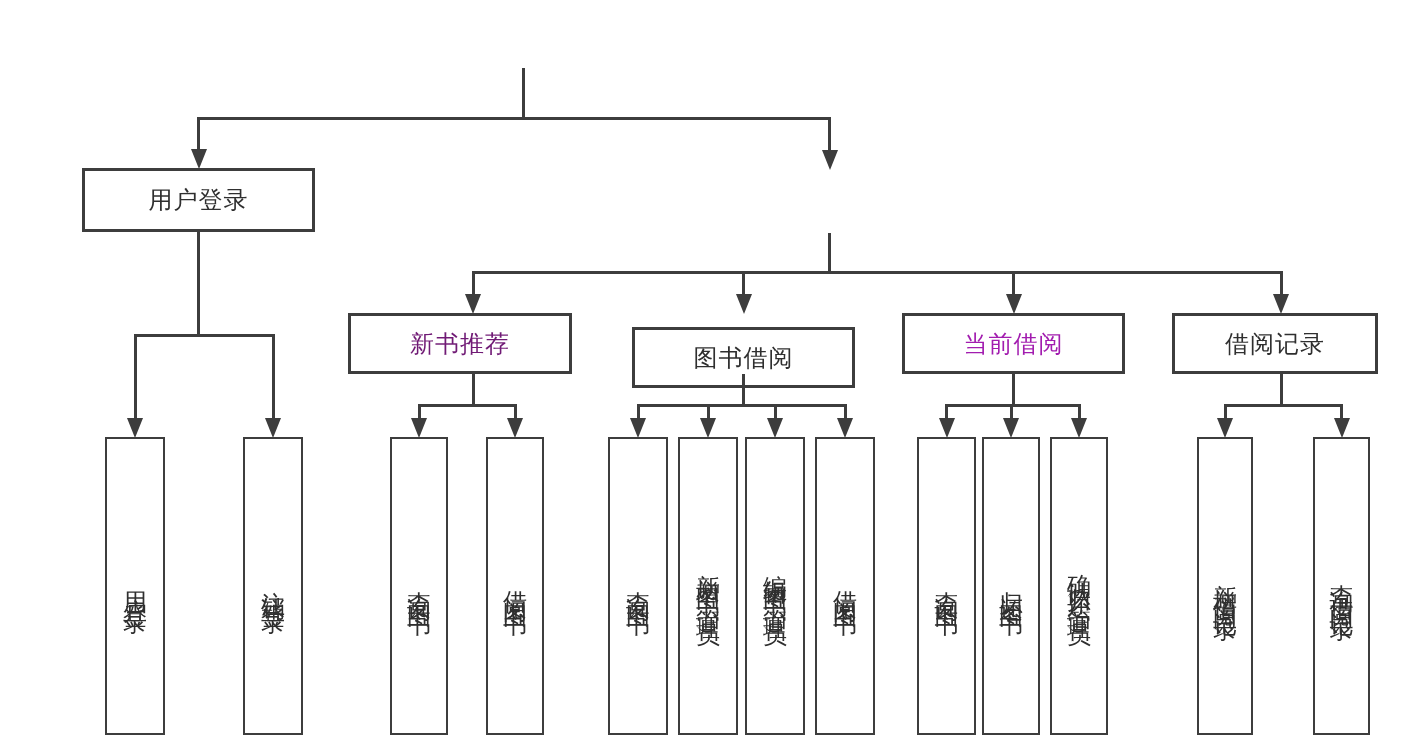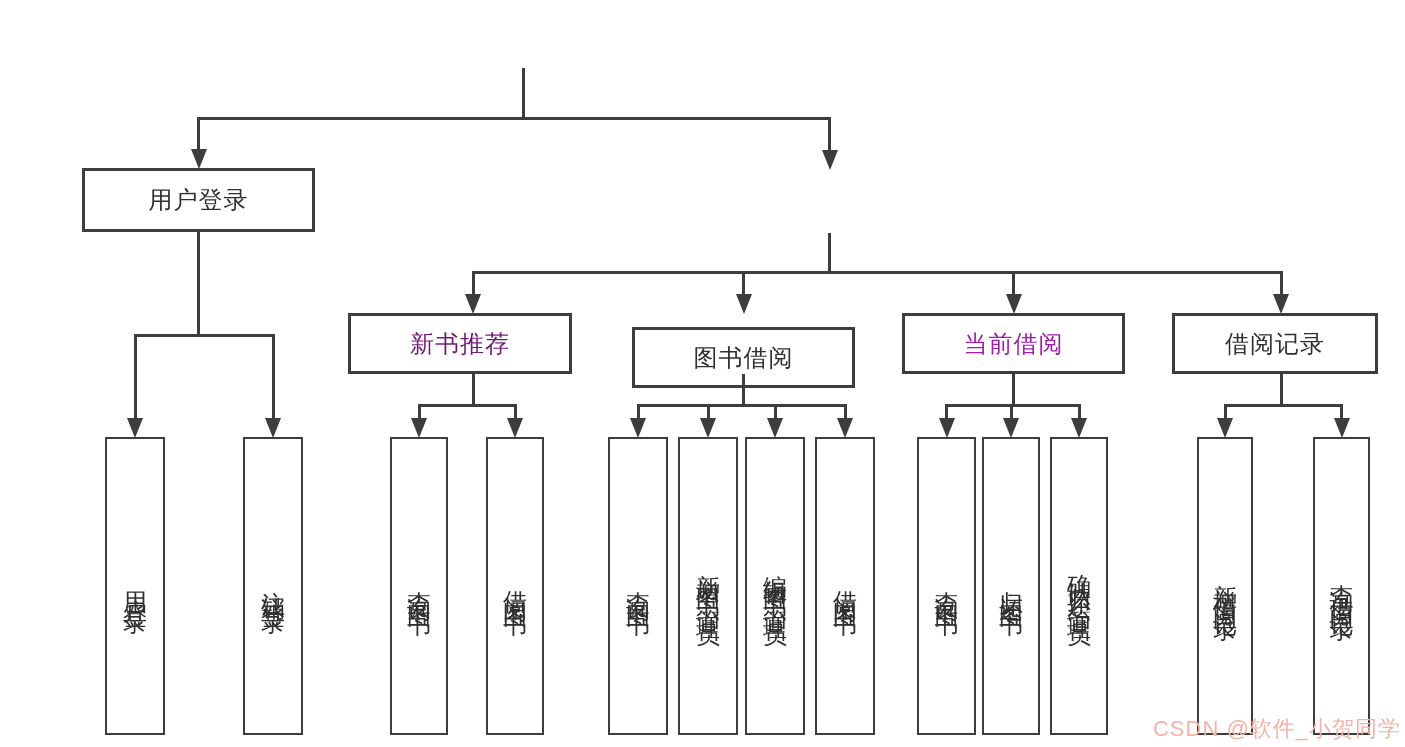--- a/index.html
+++ b/index.html
@@ -46,21 +46,20 @@
     letter-spacing:1px;
     color:#f4b2a8;
     z-index:10;
     white-space:nowrap;
   }
 </style>
 </head>
 <body>
 
 <div id="stage" style="background: rgb(255, 255, 255);">
-  <div class="watermark" style="color: rgb(244, 178, 168);">CSDN @软件_小贺同学</div>
     <div class="node" style="left: 82px; top: 168px; width: 233px; height: 64px; border-color: rgb(61, 61, 61); color: rgb(47, 47, 47);">
       <span>用户登录</span>
     </div>
     <div class="node" style="left: 348px; top: 313px; width: 224px; height: 61px; border-color: rgb(61, 61, 61); color: #701a75;">
       <span>新书推荐</span>
     </div>
     <div class="node" style="left: 632px; top: 313px; width: 223px; height: 61px; border-color: rgb(61, 61, 61); color: rgb(47, 47, 47); margin-top: 14px;">
       <span>图书借阅</span>
     </div>
     <div class="node" style="left: 902px; top: 313px; width: 223px; height: 61px; border-color: rgb(61, 61, 61); color: #a21caf;">

